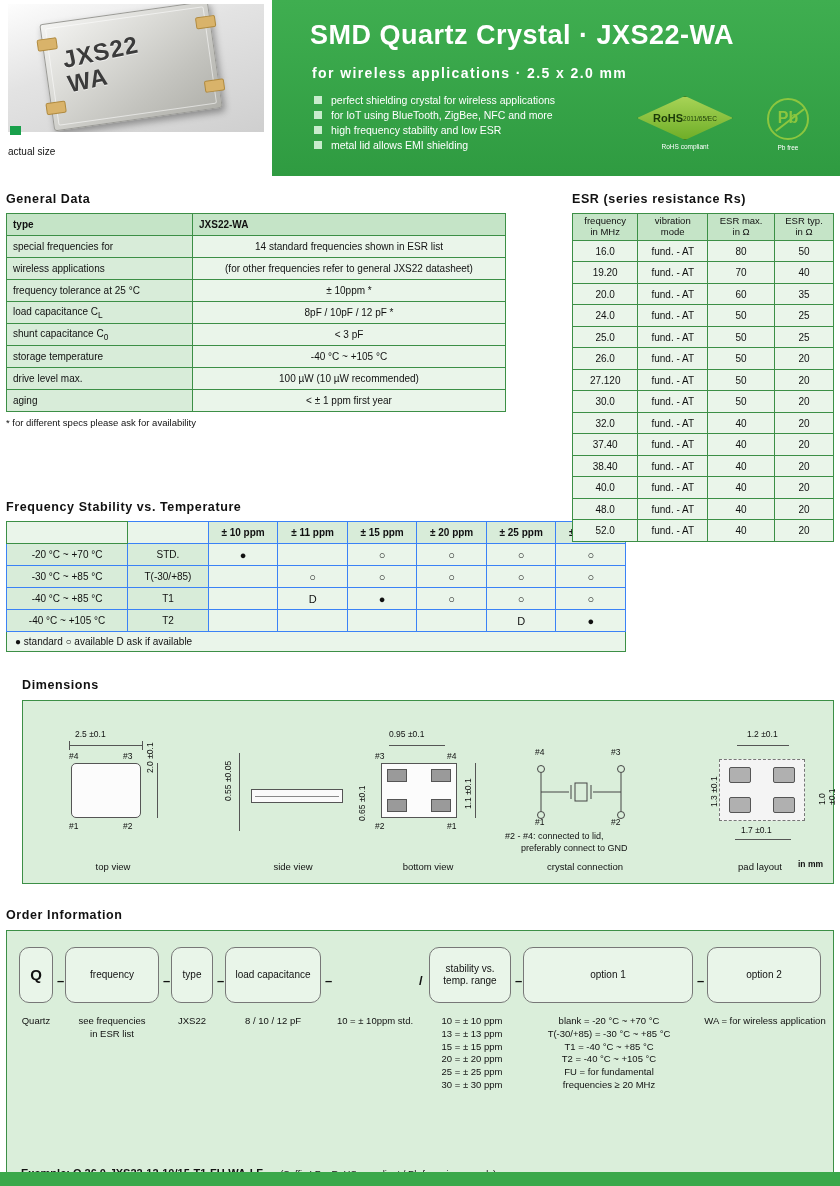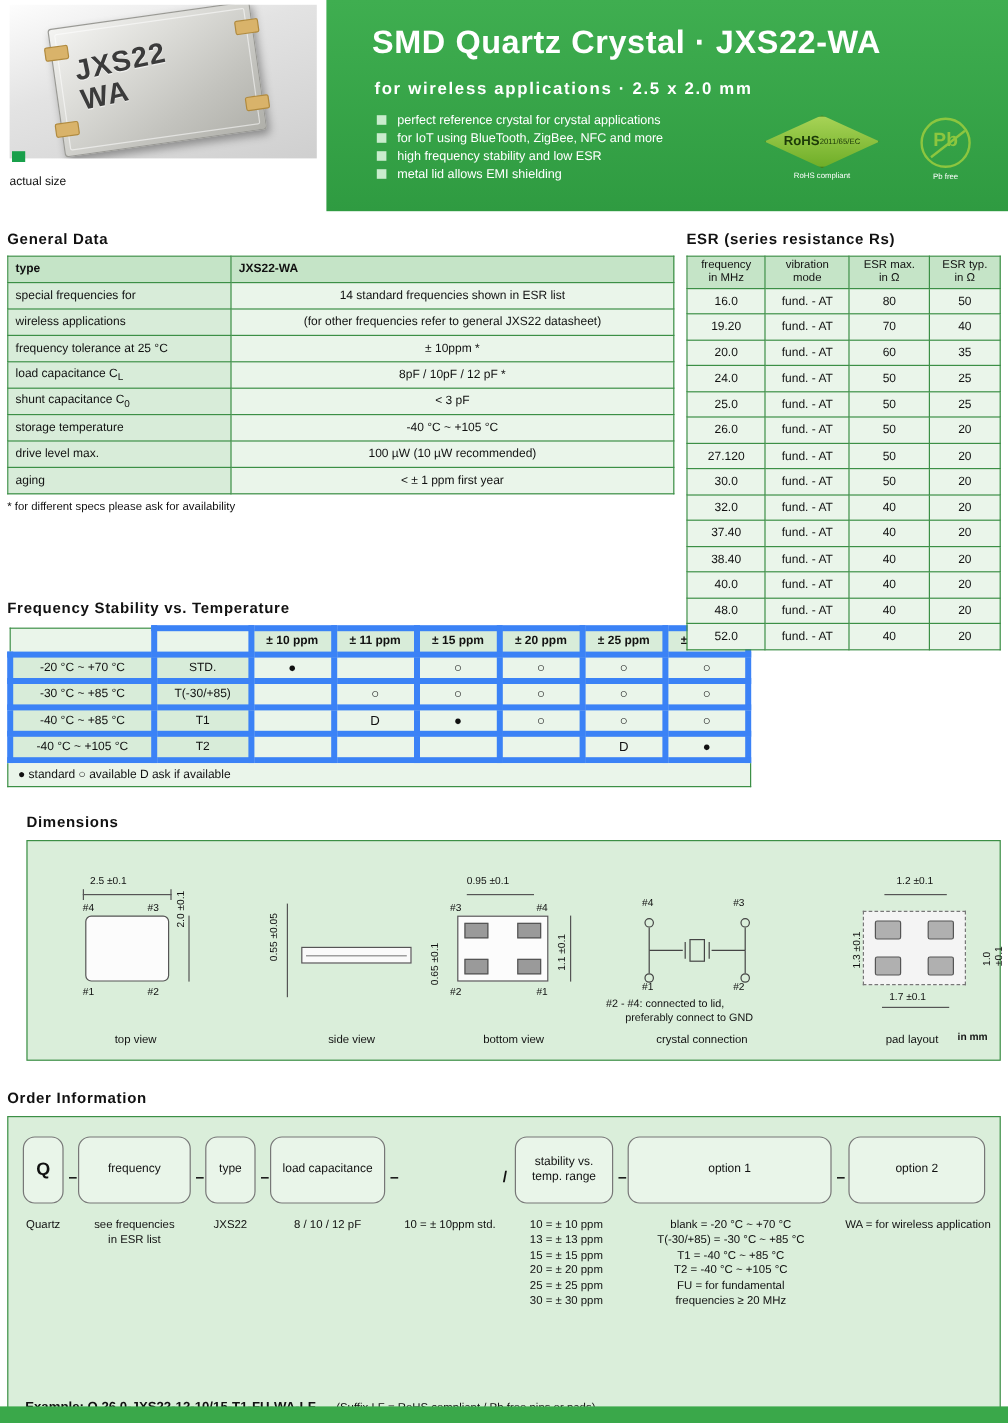--- a/index.html
+++ b/index.html
@@ -87,33 +87,33 @@
   .pb-circle .slash {
     position:absolute; left:3px; top:19px; width:36px; height:2px; background:#8cc63f;
     transform:rotate(-38deg);
   }
   .pb-cap { font-size:6.5px; margin-top:4px; color:#fff; }
 
   
   .sect-title { font-size:12.5px; font-weight:700; letter-spacing:.6px; color:#111; }
 
   
-  .gd { position:absolute; left:6px; top:192px; width:556px; }
+  .gd { position:absolute; left:6px; top:192px; width:500px; }
   table.tbl { border-collapse:collapse; width:100%; font-size:10px; }
   table.tbl td, table.tbl th { border:1px solid #3c8f46; padding:3px 6px; }
   .gd td { height:22px; }
   .gd tr td:first-child { width:186px; background:#d8ecd9; }
   .gd tr:first-child td { background:#c5e4c7; font-weight:700; }
   .gd td.val { background:#eaf5ea;text-align:center; }
   .note { font-size:9.5px; margin-top:5px; color:#111; }
 
   
   .fs { position:absolute; left:6px; top:500px; width:620px; }
   .fs table { border-collapse:collapse; width:100%; font-size:10px; text-align:center; }
-  .fs td, .fs th { border:5px solid #3b82f6; height:22px; }
+  .fs td, .fs th { border:1px solid #3b82f6; height:22px; }
   .fs th { background:#d8ecd9; font-weight:700; }
   .fs td.lbl { background:#d8ecd9; width:108px; text-align:center; }
   .fs td.std { background:#d8ecd9; width:72px; text-align:center; }
   .fs td.cell { background:#eaf5ea; width:62px; }
   .fs-legend { border:1px solid #3c8f46; border-top:0; background:#eaf5ea; font-size:10px; padding:4px 8px; }
   .dotf { font-size:11px; }
 
   
   .esr { position:absolute; left:572px; top:192px; width:262px; }
   .esr table { border-collapse:collapse; width:100%; font-size:10px; text-align:center; }
@@ -167,21 +167,21 @@
     <div class="actual-square"></div>
     <div class="actual-label">actual size</div>
   </div>
 
   <div class="header-green">
     <div class="header-title">SMD Quartz Crystal · JXS22-WA</div>
     <div class="header-sub">for wireless applications · 2.5 x 2.0 mm</div>
     <div class="bullets">
       <div class="bullet">
           <span class="sq"></span>
-          <span>perfect reference crystal for crystal applications</span>
+          <span>perfect shielding crystal for wireless applications</span>
         </div>
       <div class="bullet">
           <span class="sq"></span>
           <span>for IoT using BlueTooth, ZigBee, NFC and more</span>
         </div>
       <div class="bullet">
           <span class="sq"></span>
           <span>high frequency stability and low ESR</span>
         </div>
       <div class="bullet">

